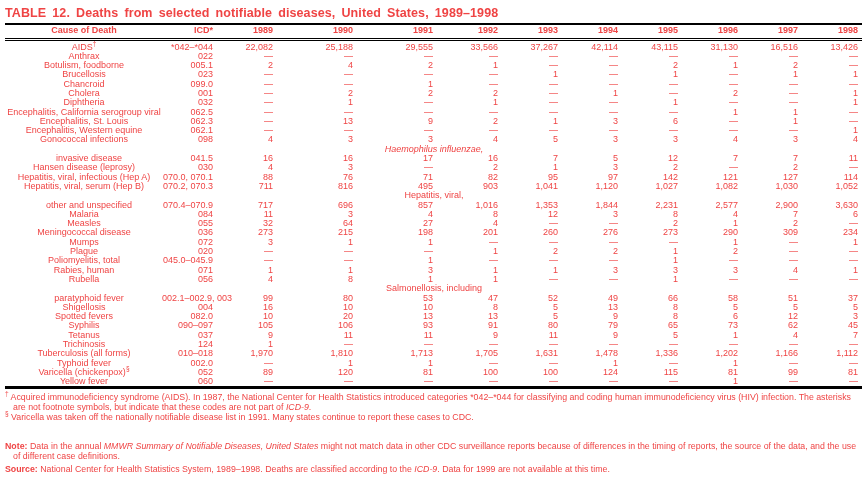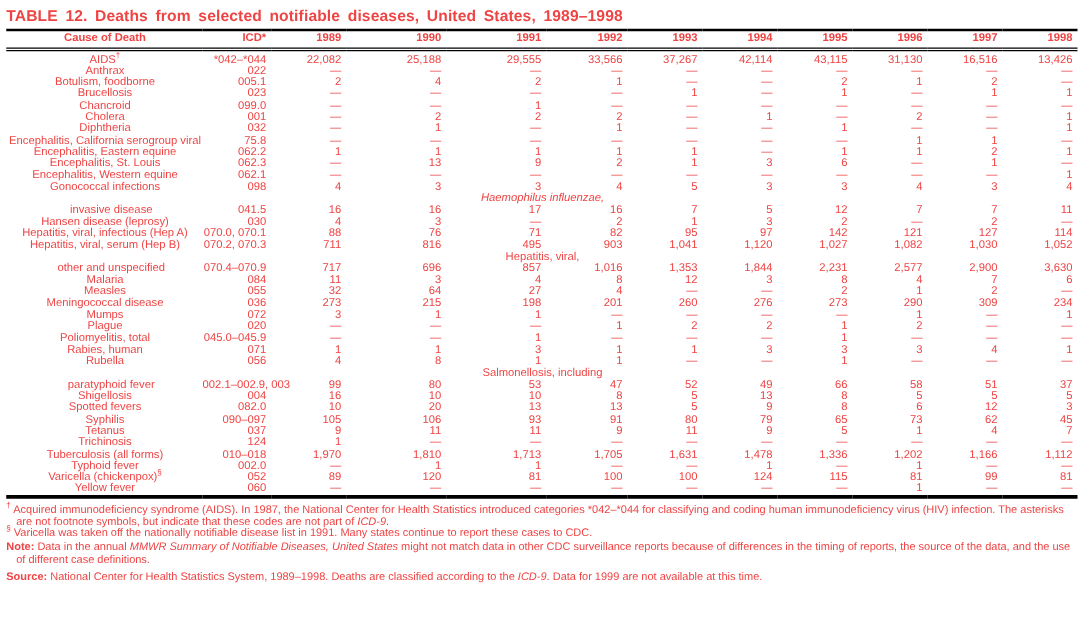--- a/index.html
+++ b/index.html
@@ -30,21 +30,21 @@
   .num { text-align:right; padding-right:4px; }
   .indent { padding-left:11px;margin-top:40px; }
   .italic { font-style:italic; }
   .bold { font-weight:bold; }
   sup { font-size:6.5px; line-height:0; vertical-align:super; }
   .footnotes { margin-top:4px; width:857px; }
   .footnote {
     margin:0; font-size:8.8px; line-height:9.8px;
     padding-left:8px; text-indent:-8px;
   }
-  .gap-above { margin-top:1px; }
+  .gap-above { margin-top:19px; }
   .small-gap-above { margin-top:4px; }
 </style>
 </head>
 <body>
 
 <div class="page">
   <p class="table-title">TABLE 12. Deaths from selected notifiable diseases, United States, 1989–1998</p>
 
   <table class="deaths">
     <colgroup>
@@ -171,45 +171,31 @@
           <td class="num">1</td>
           <td class="num">—</td>
           <td class="num">—</td>
           <td class="num">1</td>
           <td class="num">—</td>
           <td class="num">—</td>
           <td class="num">1</td>
         </tr>
         <tr>
           <td class="cause">Encephalitis, California serogroup viral</td>
-          <td class="num">75.8</td>
-          <td class="num">—</td>
-          <td class="num">—</td>
-          <td class="num">—</td>
-          <td class="num">—</td>
-          <td class="num">—</td>
-          <td class="num">—</td>
-          <td class="num">—</td>
-          <td class="num">1</td>
-          <td class="num">1</td>
-          <td class="num">—</td>
-        </tr>
-        <tr>
-          <td class="cause">Encephalitis, Eastern equine</td>
-          <td class="num">062.2</td>
-          <td class="num">1</td>
-          <td class="num">1</td>
-          <td class="num">1</td>
-          <td class="num">1</td>
-          <td class="num">1</td>
-          <td class="num">—</td>
-          <td class="num">1</td>
-          <td class="num">1</td>
-          <td class="num">2</td>
-          <td class="num">1</td>
+          <td class="num">062.5</td>
+          <td class="num">—</td>
+          <td class="num">—</td>
+          <td class="num">—</td>
+          <td class="num">—</td>
+          <td class="num">—</td>
+          <td class="num">—</td>
+          <td class="num">—</td>
+          <td class="num">1</td>
+          <td class="num">1</td>
+          <td class="num">—</td>
         </tr>
         <tr>
           <td class="cause">Encephalitis, St. Louis</td>
           <td class="num">062.3</td>
           <td class="num">—</td>
           <td class="num">13</td>
           <td class="num">9</td>
           <td class="num">2</td>
           <td class="num">1</td>
           <td class="num">3</td>

